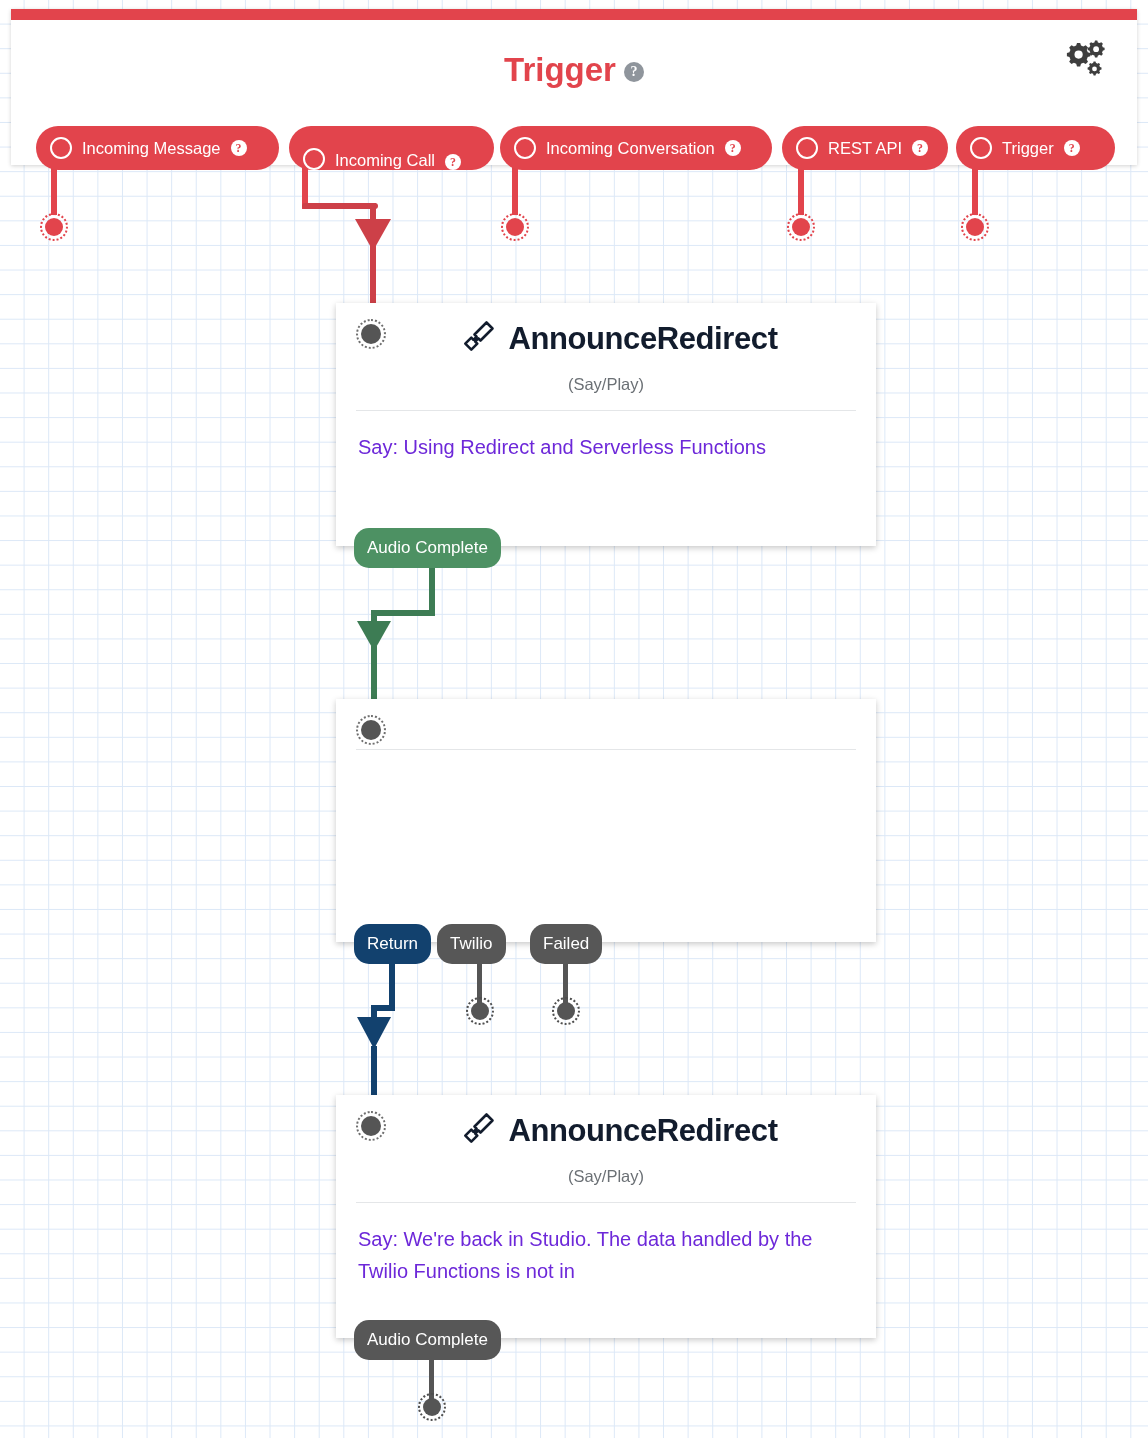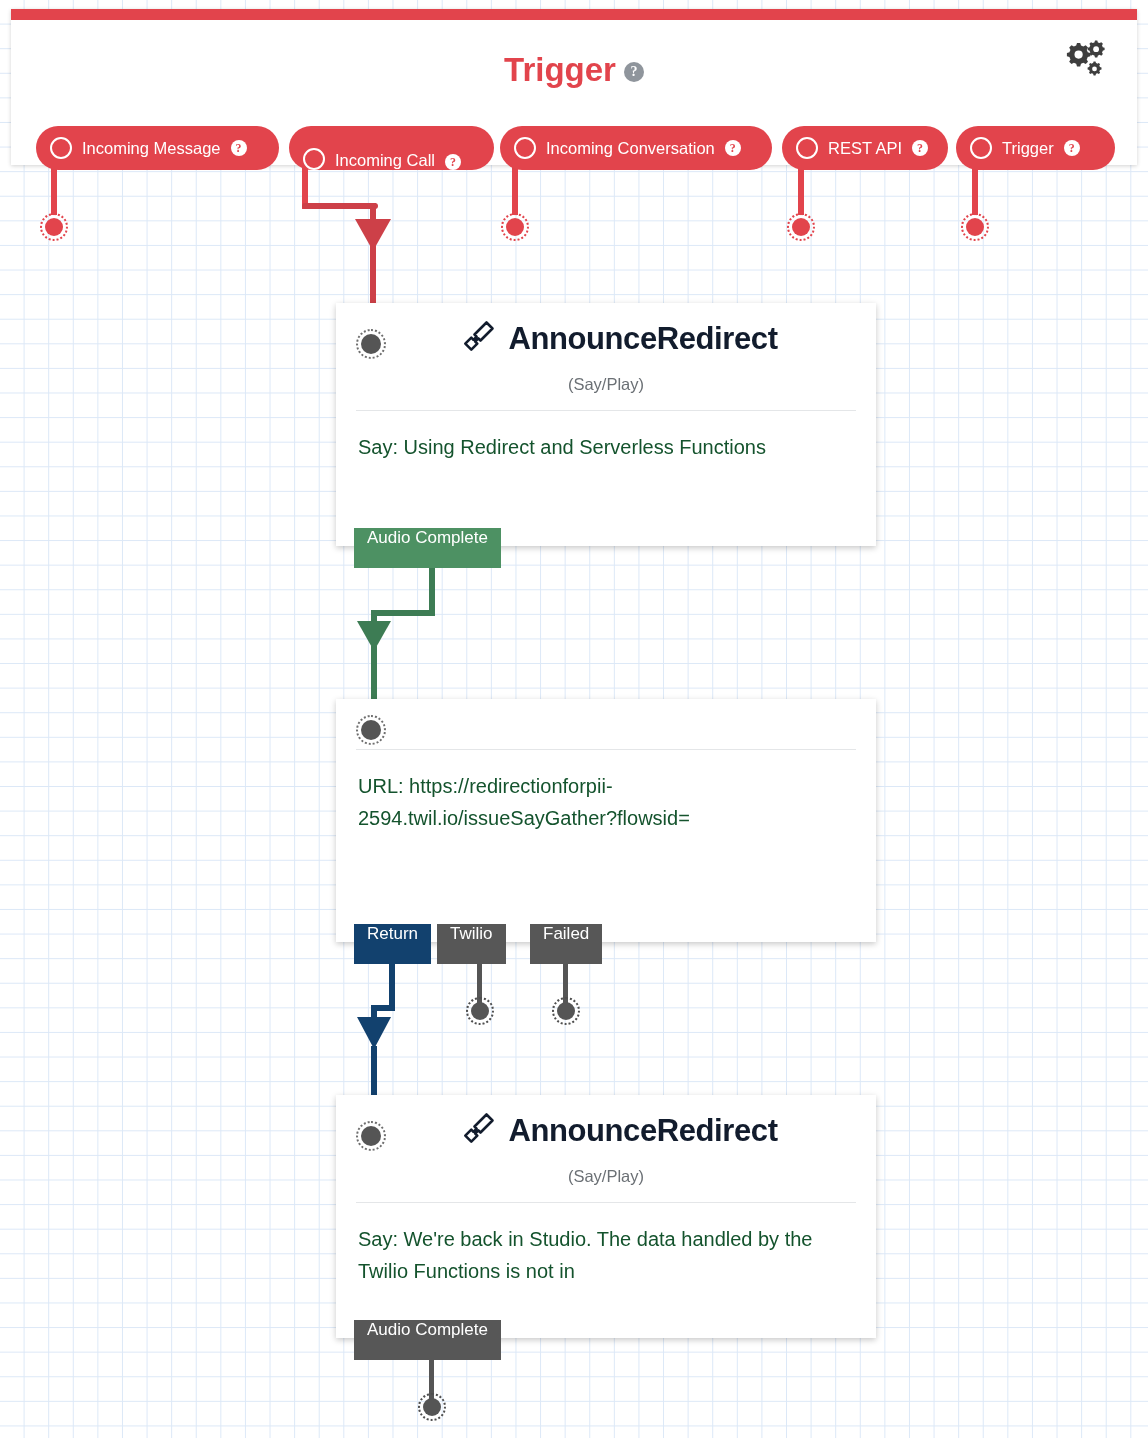--- a/index.html
+++ b/index.html
@@ -141,21 +141,21 @@
   .widget-card {
     position: absolute;
     width: 540px;
     background: #ffffff;
     box-shadow: 0 2px 6px rgba(0,0,0,0.22);
     box-sizing: border-box;
     padding: 0;
   }
   .card-head {
     display: flex;
-    align-items: flex-end;
+    align-items: flex-start;
     padding: 16px 18px 4px 20px;
     gap: 14px;
   }
   .in-dot {
     width: 30px;
     height: 30px;
     border-radius: 50%;
     box-sizing: border-box;
     border: 2px dotted #6f6f6f;
     padding: 3px;
@@ -190,35 +190,35 @@
     color: #6b7075;
     padding: 12px 0 16px 0;
   }
   .card-divider {
     height: 1px;
     background: #e4e6e8;
     margin: 0 20px;
   }
   .card-body {
     font-size: 20px;
-    color: #14532d;
+    color: #6d28d9;
     line-height: 32px;
     padding: 20px 24px 34px 22px;
     word-break: break-word;
   }
 
   
   .out-pill {
     position: absolute;
     height: 40px;
-    border-radius: 0;
+    border-radius: 15px;
     color: #ffffff;
     font-size: 17px;
     display: flex;
-    align-items: flex-start;
+    align-items: center;
     padding: 0 13px;
     box-sizing: border-box;
     white-space: nowrap;
   }
   .out-pill.green  { background: #4d9163; }
   .out-pill.gray   { background: #575757; }
   .out-pill.blue   { background: #12416e; }
 
   .conn {
     position: absolute;
@@ -359,21 +359,20 @@
   <span>Audio Complete</span>
 </div>
 
 <div class="widget-card" style="left:336px; top:699px; height:243px;">
   <div class="card-head">
     <span class="in-dot">
         <i></i>
       </span>
   </div>
   <div class="card-divider"></div>
-  <div class="card-body">URL: https://redirectionforpii-2594.twil.io/issueSayGather?flowsid=</div>
 </div>
 <div class="out-pill blue" style="left:354px; top:924px;">
   <span>Return</span>
 </div>
 <div class="out-pill gray" style="left:437px; top:924px;">
   <span>Twilio</span>
 </div>
 <div class="out-pill gray" style="left:530px; top:924px;">
   <span>Failed</span>
 </div>

